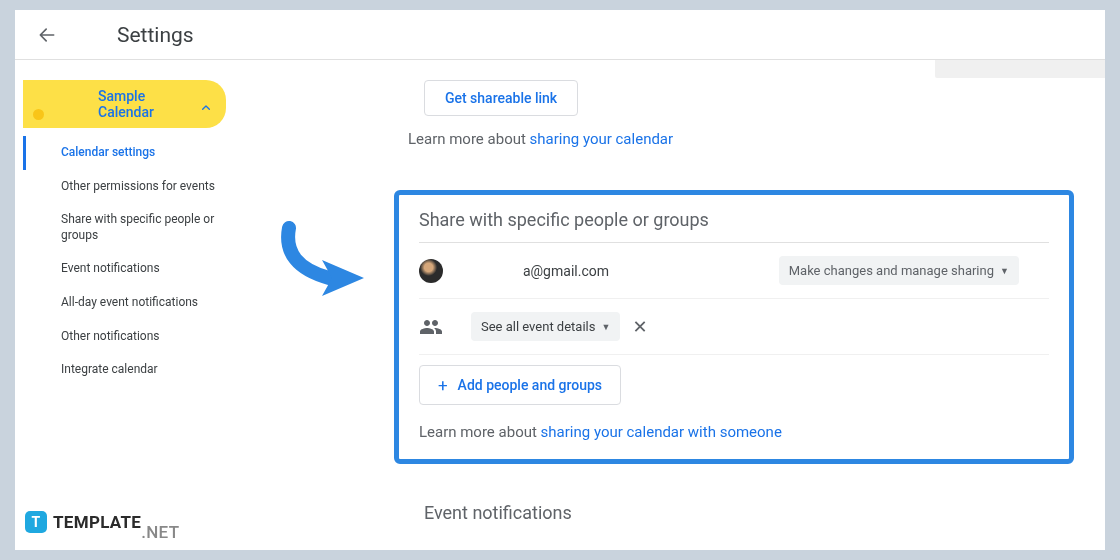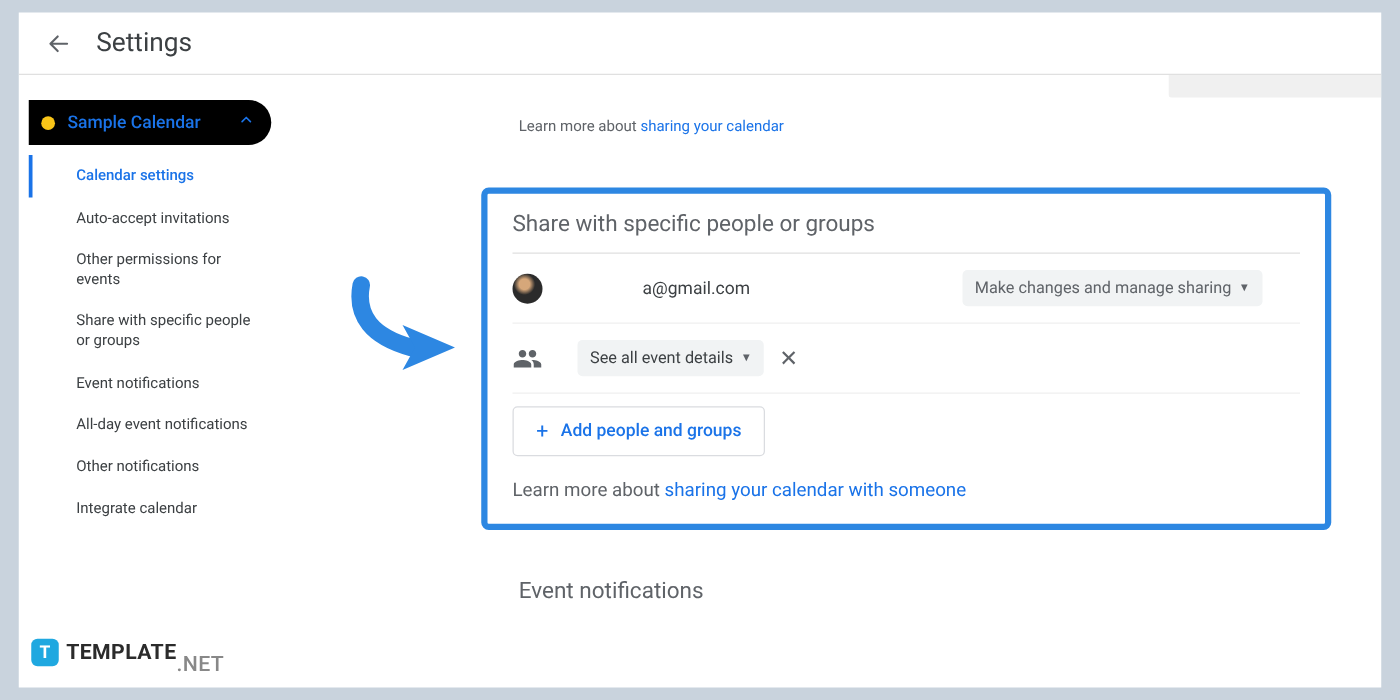--- a/index.html
+++ b/index.html
@@ -19,20 +19,21 @@
       height: 540px;
       background: #fff;
       overflow: hidden;
     }
     .header {
       height: 50px;
       display: flex;
       align-items: center;
       padding: 0 20px;
       border-bottom: 1px solid #e0e0e0;
+      gap: 40px;
     }
     .back-arrow {
       width: 24px;
       height: 24px;
       display: flex;
       align-items: center;
       justify-content: center;
       margin-right: 18px;
       cursor: pointer;
     }
@@ -46,26 +47,27 @@
       height: calc(100% - 50px);
       position: relative;
     }
     .sidebar {
       width: 236px;
       padding-top: 20px;
       padding-left: 8px;
     }
     .calendar-header {
       display: flex;
-      align-items: center;
-      background: #000000;
+      align-items: flex-end;
+      background: #fde047;
       border-radius: 0 20px 20px 0;
       padding: 8px 12px 8px 10px;
       margin-right: 8px;
       cursor: pointer;
+      gap: 44px;
     }
     .cal-dot {
       width: 11px;
       height: 11px;
       border-radius: 50%;
       background: #f9c518;
       margin-right: 10px;
     }
     .cal-name {
       flex: 1;
@@ -104,24 +106,24 @@
       border-radius: 4px;
       padding: 9px 20px;
       color: #1a73e8;
       font-size: 14px;
       font-weight: 500;
       cursor: pointer;
       background: #fff;
       margin-left: 20px;
     }
     .learn-text {
-      font-size: 12px;
+      font-size: 15px;
       color: #5f6368;
       margin-top: 14px;
-      margin-left: 20px;
+      margin-left: 4px;
     }
     .learn-text a {
       color: #1a73e8;
       text-decoration: none;
       cursor: pointer;
     }
     .highlight-box {
       margin-top: 42px;
       border: 5px solid #2d87e2;
       border-radius: 6px;
@@ -287,31 +289,31 @@
         <div class="cal-dot"></div>
         <div class="cal-name">Sample Calendar</div>
         <div class="chevron-up">
           <svg width="16" height="16" viewBox="0 0 24 24">
               <path d="M7 14l5-5 5 5" stroke="#1a73e8" stroke-width="2" fill="none" stroke-linecap="round" stroke-linejoin="round"></path>
             </svg>
         </div>
       </div>
       <div class="nav-list">
         <div class="nav-item active">Calendar settings</div>
-        <div class="nav-item">Auto-accept invitations</div>
         <div class="nav-item">Other permissions for events</div>
         <div class="nav-item">Share with specific people or groups</div>
         <div class="nav-item">Event notifications</div>
         <div class="nav-item">All-day event notifications</div>
         <div class="nav-item">Other notifications</div>
         <div class="nav-item">Integrate calendar</div>
       </div>
     </div>
 
     <div class="main">
+      <div class="share-link-btn">Get shareable link</div>
       <div class="learn-text">
         <span>Learn more about </span><a>sharing your calendar</a>
       </div>
 
       <div class="highlight-box">
         <div class="section-title">Share with specific people or groups</div>
 
         <div class="share-row">
           <div class="avatar"></div>
           <div class="email-text" style="padding-left:52px;"><span>a@gmail.com</span></div>

